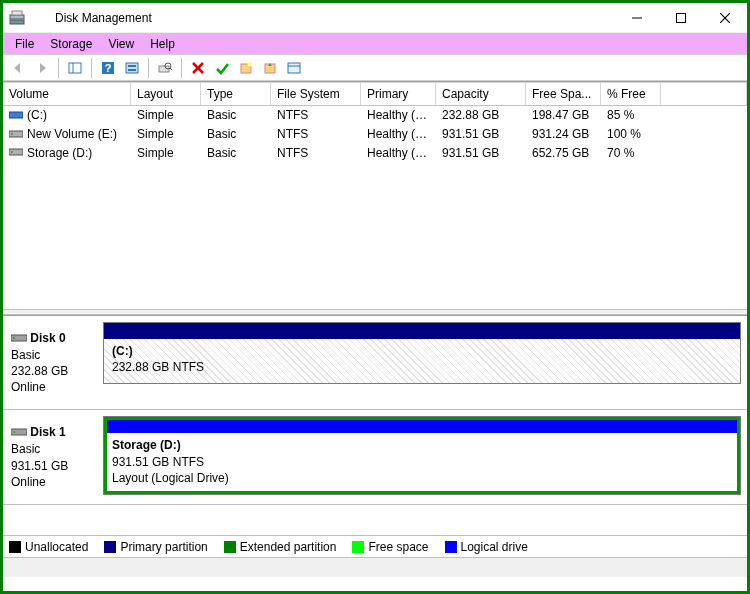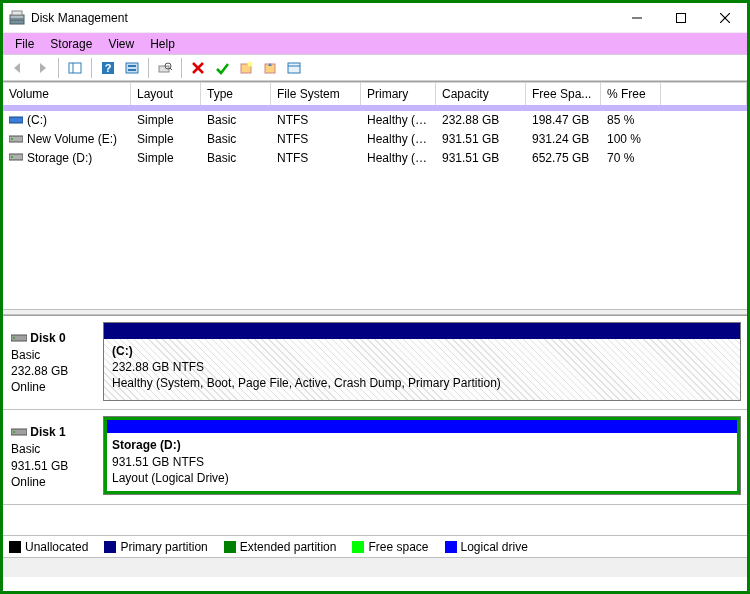--- a/index.html
+++ b/index.html
@@ -24,21 +24,21 @@
     display: flex;
     align-items: center;
     padding: 0 0 0 6px;
     background: #fff;
     border-bottom: 1px solid #eee;
   }
   .titlebar .app-icon {
     width: 16px; height: 16px;
     margin-right: 6px;
   }
-  .titlebar .title { font-size: 12px; flex: 0 0 auto; }
+  .titlebar .title { font-size: 12px; flex: 0 0 auto; margin-left: 24px; }
   .titlebar .spacer { flex: 1; }
   .titlebar .winbtn {
     width: 44px; height: 28px;
     display:flex; align-items:center; justify-content:center;
   }
   .titlebar .winbtn svg { width: 10px; height: 10px; }
   
   .menubar {
     height: 22px;
     display: flex;
@@ -73,21 +73,21 @@
   .disabled svg { opacity: 0.45; }
   
   .volume-pane {
     border-top: 1px solid #a0a0a0;
     height: 228px;
     overflow: hidden;
   }
   .vol-header-row {
     display: flex;
     background: #fff;
-    border-bottom: 6px solid #c4b5fd;
+    border-bottom: 1px solid #c4b5fd;
     border-top: 1px solid #d6d6d6;
   }
   .vol-header-cell {
     padding: 4px 6px;
     font-size: 12px;
     border-right: 1px solid #d6d6d6;
     text-align: left;
     white-space: nowrap;
     overflow: hidden;
     text-overflow: ellipsis;
@@ -372,21 +372,21 @@
   <div class="disk-pane">
     <div id="disk-blocks">
         <div class="disk-block">
           <div class="disk-left"><span class="disk-icon"><svg width="16" height="10" viewBox="0 0 16 10">
                 <rect x="0" y="2" width="16" height="6" fill="#a0a0a0" stroke="#555"></rect>
                 <circle cx="3" cy="5" r="1" fill="#2a2"></circle>
               </svg></span> <span class="dname">Disk 0</span><br><span>Basic</span><br><span>232.88 GB</span><br><span>Online</span></div>
           <div class="disk-right">
             <div class="part-outer">
               <div class="part-header" style="background:#000080"></div>
-              <div class="part-body hatch"><span class="pname">(C:)</span><br><span>232.88 GB NTFS</span><br><span>Healthy (System, Boot, Page File, Active, Crash Dump, Primary Partition)</span></div>
+              <div class="part-body hatch"><span class="pname">(C:)</span><br><span>232.88 GB NTFS</span><br></div>
             </div>
           </div>
         </div>
         <div class="disk-block">
           <div class="disk-left"><span class="disk-icon"><svg width="16" height="10" viewBox="0 0 16 10">
                 <rect x="0" y="2" width="16" height="6" fill="#a0a0a0" stroke="#555"></rect>
                 <circle cx="3" cy="5" r="1" fill="#2a2"></circle>
               </svg></span> <span class="dname">Disk 1</span><br><span>Basic</span><br><span>931.51 GB</span><br><span>Online</span></div>
           <div class="disk-right">
             <div class="part-outer green-outline">

